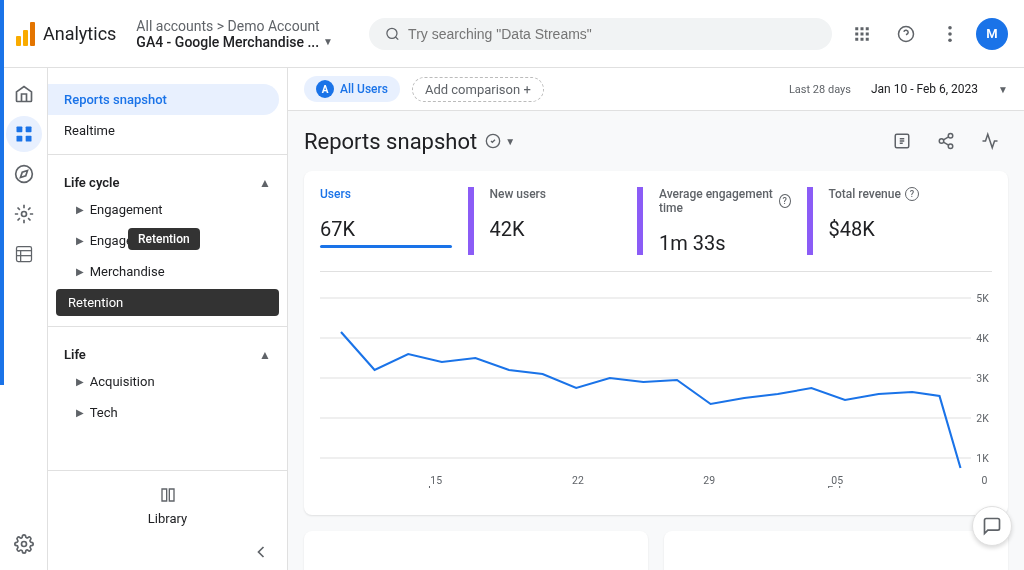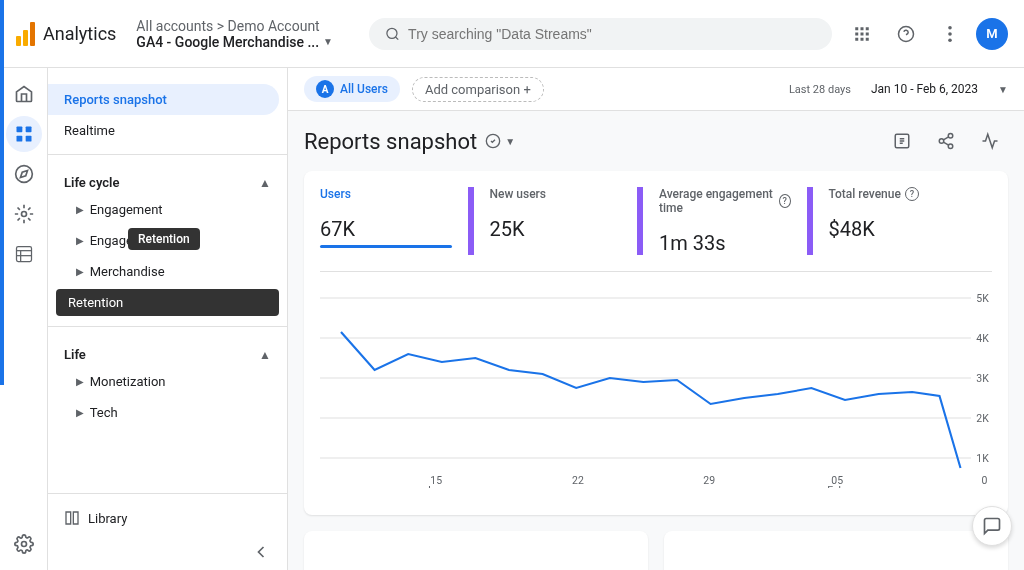--- a/index.html
+++ b/index.html
@@ -38,21 +38,21 @@
     .left-sidebar { width: 240px; background: #fff; border-right: 1px solid #e0e0e0; display: flex; flex-direction: column; overflow-y: auto; flex-shrink: 0; }
     .sidebar-header { padding: 8px 16px; }
     .sidebar-item { display: flex; align-items: center; padding: 8px 16px; cursor: pointer; border-radius: 0 24px 24px 0; margin-right: 8px; font-size: 13px; color: #202124; }
     .sidebar-item.active { background: #e8f0fe; color: #1a73e8; font-weight: 500; }
     .sidebar-item.active::before { content: ''; width: 4px; height: 100%; background: #1a73e8; position: absolute; left: 0; }
     .sidebar-section-label { font-size: 13px; font-weight: 600; color: #202124; padding: 12px 16px 4px; display: flex; align-items: flex-end; justify-content: space-between; cursor: pointer; }
     .sidebar-section-label .chevron { font-size: 12px; color: #5f6368; }
     .sidebar-subitem { display: flex; align-items: center; padding: 8px 16px 8px 28px; cursor: pointer; font-size: 13px; color: #202124; border-radius: 0 24px 24px 0; margin-right: 8px; gap: 6px; }
     .sidebar-subitem .tri { font-size: 10px; color: #5f6368; }
     .sidebar-divider { height: 1px; background: #e0e0e0; margin: 8px 0; }
-    .sidebar-library { display: flex; align-items: center; gap: 8px; padding: 8px 16px; cursor: pointer; font-size: 13px; color: #202124; }
+    .sidebar-library { display: flex; align-items: center; gap: 8px; padding: 8px 16px; cursor: pointer; font-size: 13px; color: #202124; flex-direction: column; }
     .sidebar-spacer { flex: 1; }
     .sidebar-collapse { display: flex; align-items: center; justify-content: flex-end; padding: 8px 16px; cursor: pointer; }
 
     
     .content { flex: 1; overflow-y: auto; padding: 0; background: #f8f9fa; }
 
     
     .content-header { display: flex; align-items: center; padding: 8px 16px; background: #fff; border-bottom: 1px solid #e0e0e0; gap: 12px; flex-wrap: wrap; }
     .user-chip { display: flex; align-items: center; gap: 6px; background: #e8f0fe; border-radius: 16px; padding: 4px 12px; font-size: 12px; color: #1a73e8; font-weight: 500; }
     .user-chip-icon { width: 18px; height: 18px; border-radius: 50%; background: #1a73e8; color: #fff; display: flex; align-items: center; justify-content: center; font-size: 10px; font-weight: 700; }
@@ -223,21 +223,21 @@
     <div class="sidebar-subitem" style="background:#333; color:#fff; border-radius:4px; margin:2px 8px; padding:6px 12px; position:relative;">
       <span>Retention</span>
     </div>
     <div class="sidebar-divider"></div>
     <div class="sidebar-section-label">
       <span>Life</span>
       <span class="chevron">▲</span>
     </div>
     <div class="sidebar-subitem">
       <span class="tri">▶</span>
-      <span>Monetization</span>
+      <span>Acquisition</span>
     </div>
     <div class="sidebar-subitem">
       <span class="tri">▶</span>
       <span>Tech</span>
     </div>
     <div class="sidebar-spacer"></div>
     <div class="sidebar-divider"></div>
     <div class="sidebar-library">
       <svg width="16" height="16" viewBox="0 0 24 24" fill="none" stroke="#5f6368" stroke-width="2">
           <path d="M3 3h7v18H3zM14 3h7v18h-7z"></path>
@@ -310,21 +310,21 @@
           <div class="metric-label">
             <span>Users</span>
           </div>
           <div class="metric-value">67K</div>
           <div class="metric-underline"></div>
         </div>
         <div class="metric-item">
           <div class="metric-label plain">
             <span>New users</span>
           </div>
-          <div class="metric-value">25K</div>
+          <div class="metric-value">42K</div>
         </div>
         <div class="metric-item">
           <div class="metric-label plain">
             <span>Average engagement time</span>
             <div class="info-icon">?</div>
           </div>
           <div class="metric-value">1m 33s</div>
         </div>
         <div class="metric-item">
           <div class="metric-label plain">

